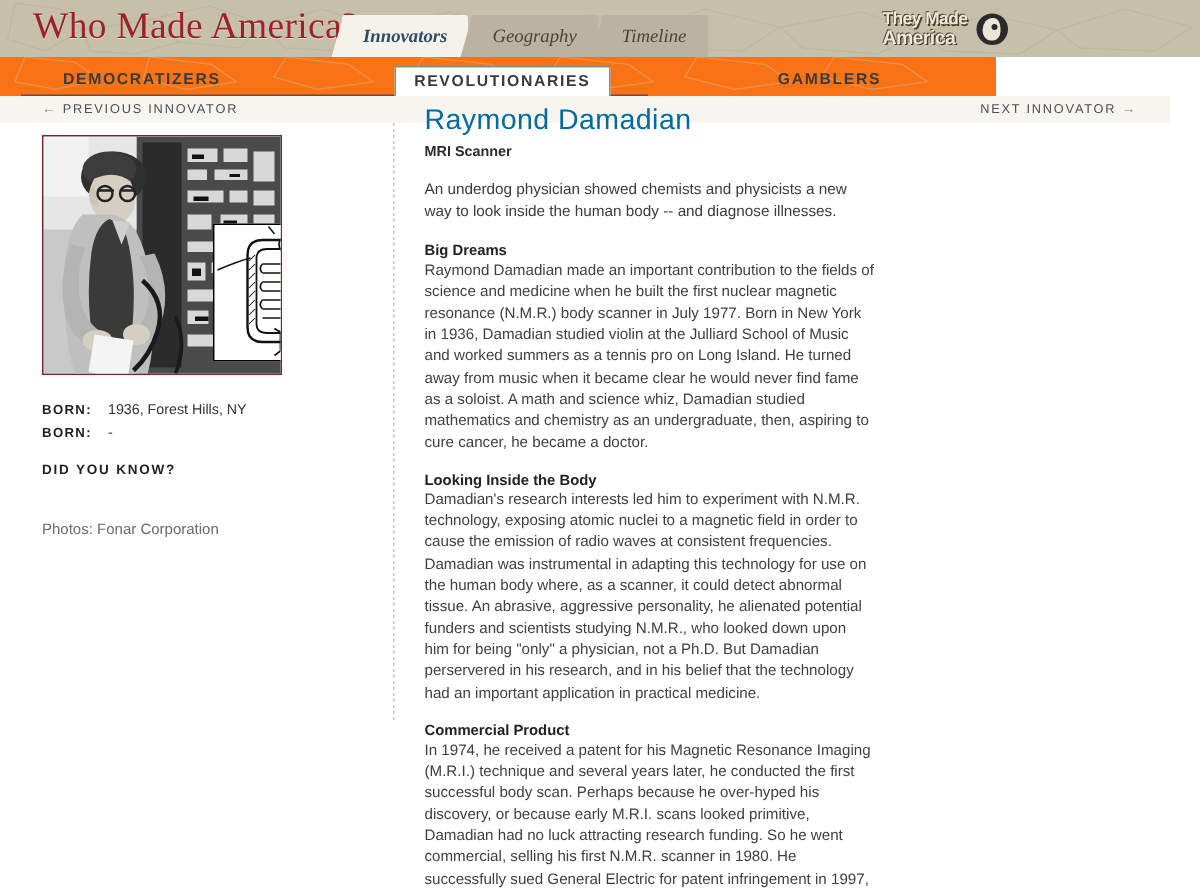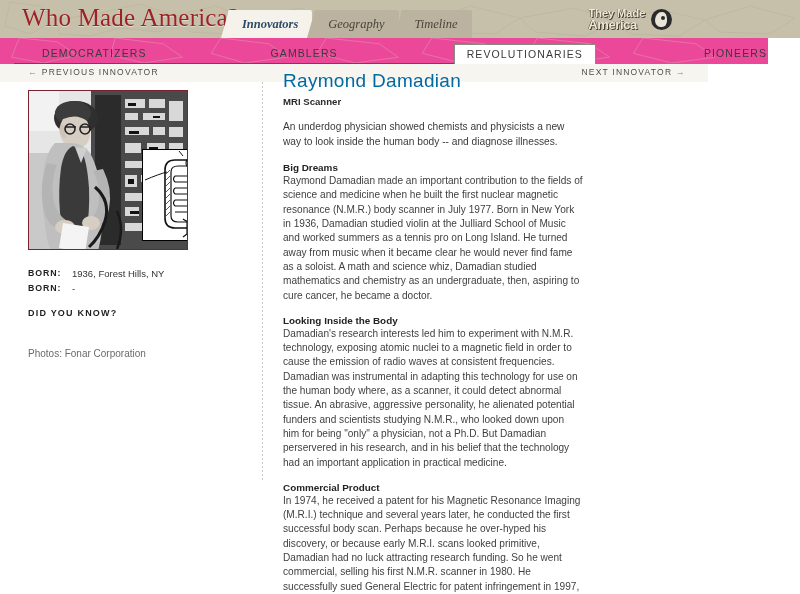--- a/index.html
+++ b/index.html
@@ -114,23 +114,24 @@
     left: 10px; top: 7px;
     width: 4px; height: 4px;
     border-radius: 50%;
     background: #2b2b2b;
     z-index: 2;
   }
 
   
   .subnav-wrap {
     position: relative;
-    width: 768px; height: 26px;
-    background: #ec4899;
+    width: 664px; height: 26px;
+    background: #f97316;
     overflow: hidden;
+    font-weight: bold;
   }
   .subnav-map { position: absolute; inset: 0; opacity: 0.35; }
   .subnav {
     position: absolute;
     left: 14px; right: 232px; bottom: 0; top: 0;
     display: flex;
     align-items: flex-end;
   }
   .subtab {
     position: relative;
@@ -158,21 +159,21 @@
     background: #55534b;
   }
   .sp1 { margin-left: 16px; }
   .sp2 { margin-left: 100px; }
   .sp3 { margin-left: 104px; }
   .sp4 { margin-left: 96px; }
 
   
   .pager {
     position: relative;
-    width: 708px; height: 18px;
+    width: 780px; height: 18px;
     background: #ffffff;
   }
   .pager-bg { position: absolute; inset: 0; background: #eeece3; opacity: 0.55; }
   .pg-link {
     position: absolute;
     top: 3px;
     font-family: "Liberation Sans", sans-serif;
     font-size: 8.5px;
     letter-spacing: 1.2px;
     color: #4e4e4e;
@@ -350,25 +351,25 @@
         <path d="M340 0 L395 6 L415 20 L370 26 L330 16 Z"></path>
         <path d="M450 0 L505 6 L525 20 L480 26 L440 16 Z"></path>
         <path d="M560 0 L615 6 L635 20 L590 26 L550 16 Z"></path>
         <path d="M670 0 L725 6 L745 20 L700 26 L660 16 Z"></path>
       </g>
     </svg>
     <div class="subnav">
       <div class="subtab sp1">
           <span>DEMOCRATIZERS</span>
         </div>
+      <div class="subtab active sp3">
+          <span>REVOLUTIONARIES</span>
+        </div>
       <div class="subtab sp2">
           <span>GAMBLERS</span>
-        </div>
-      <div class="subtab active sp3">
-          <span>REVOLUTIONARIES</span>
         </div>
       <div class="subtab sp4">
           <span>PIONEERS</span>
         </div>
     </div>
     <div class="subnav-rule"></div>
   </div>
 
   <div class="pager">
     <div class="pager-bg"></div>

